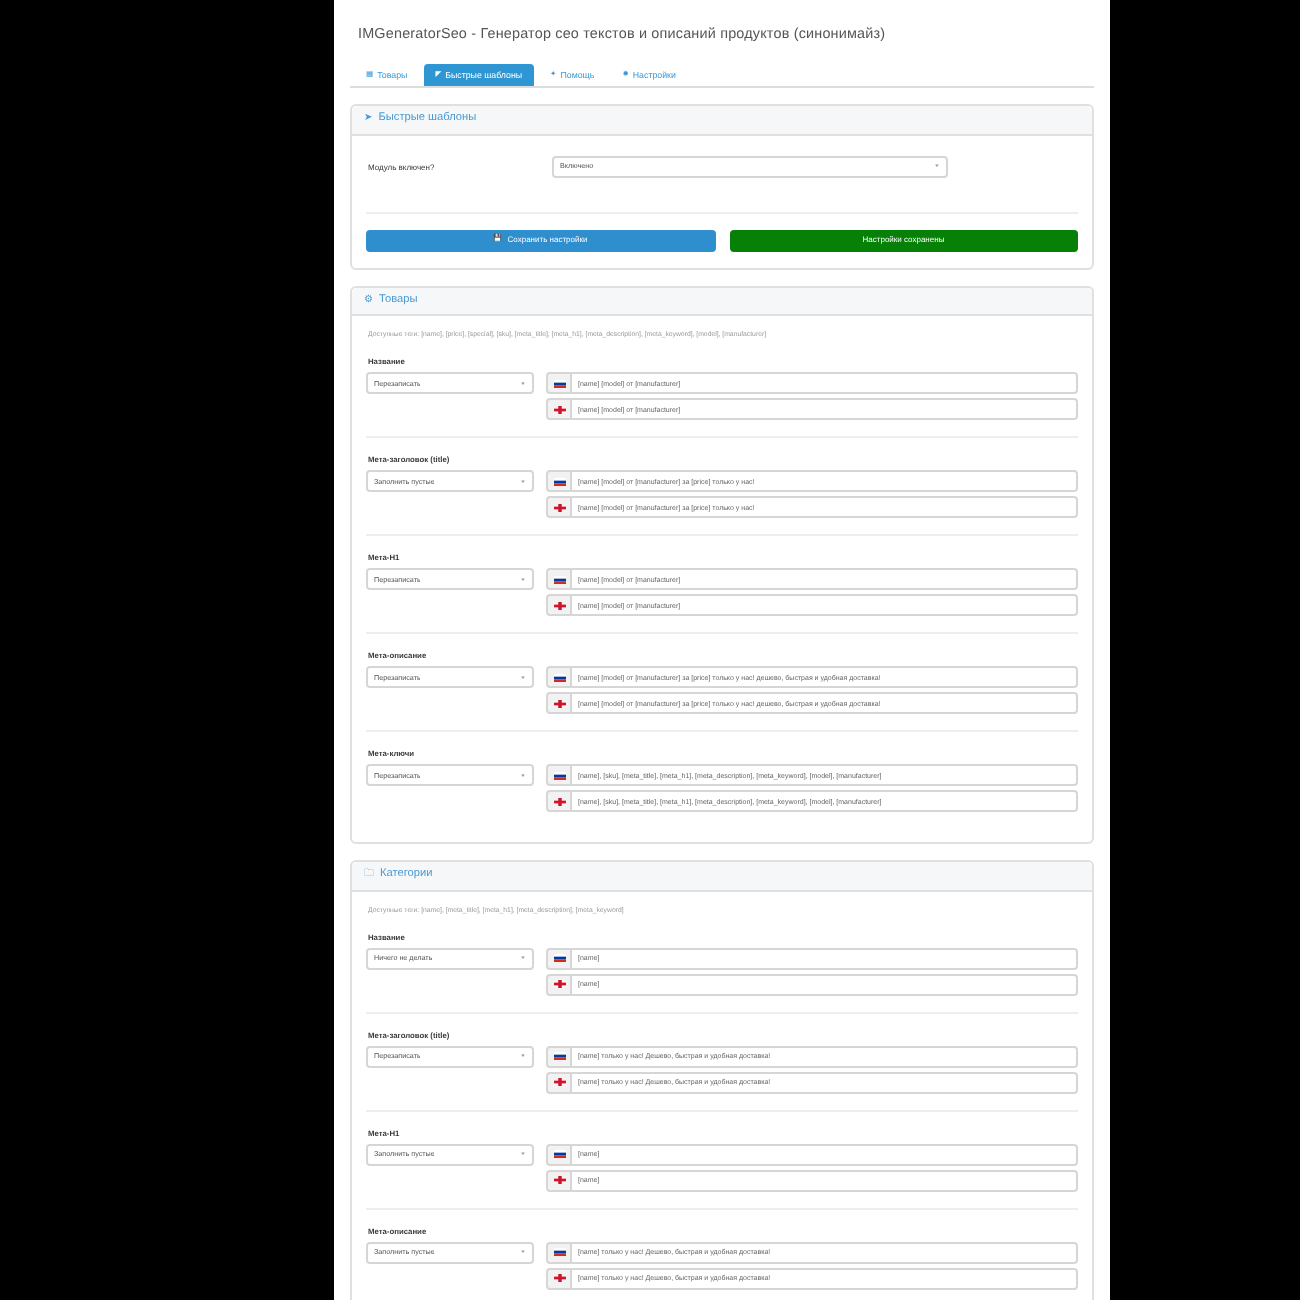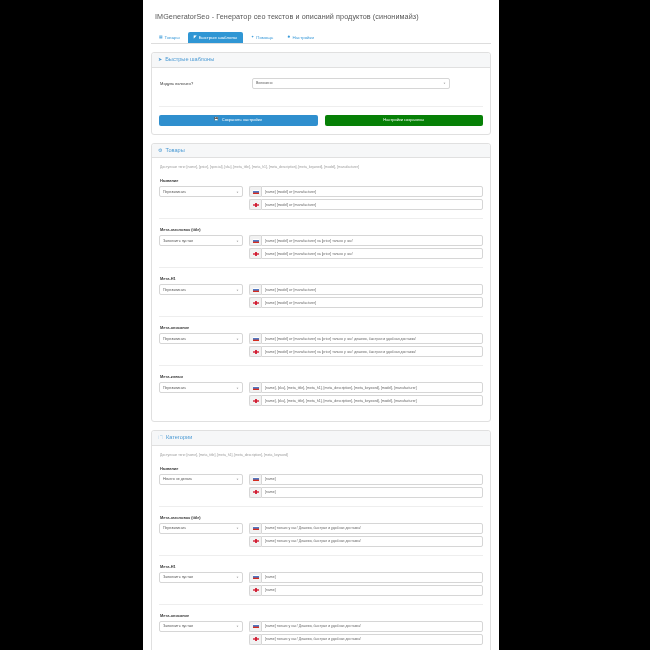--- a/index.html
+++ b/index.html
@@ -1,20 +1,20 @@
 <!DOCTYPE html>
 <html><head>
 <meta charset="utf-8">
 <style>
   html,body{margin:0;padding:0;}
   body{
     width:650px;height:650px;background:#000;overflow:hidden;
     font-family:"Liberation Sans","DejaVu Sans",sans-serif;
   }
-  .viewport{position:absolute;left:143px;top:0;width:356px;height:650px;background:#fff;overflow:hidden;}
+  .viewport{position:absolute;left:167px;top:0;width:388px;height:650px;background:#fff;overflow:hidden;}
   .page{padding:6px 8px 10px 8px;}
 
   .app-title{
     font-size:7.2px;color:#555;padding:6px 4px 8px 4px;letter-spacing:.1px;
     white-space:nowrap;
   }
 
   .tabs{display:flex;gap:2px;border-bottom:1px solid #ddd;padding:0 2px;align-items:flex-end;height:14px;}
   .tab{
     font-size:4.4px;color:#3a9ad9;padding:3px 5px 3px 5px;border:1px solid transparent;

